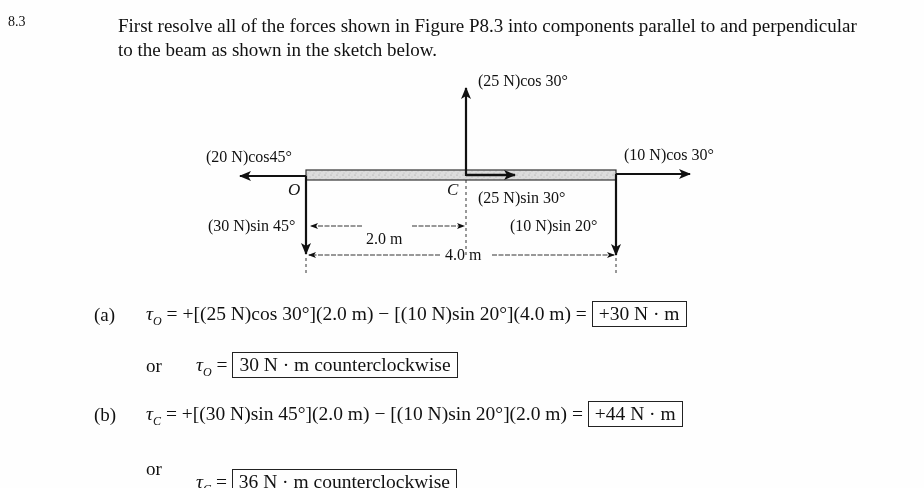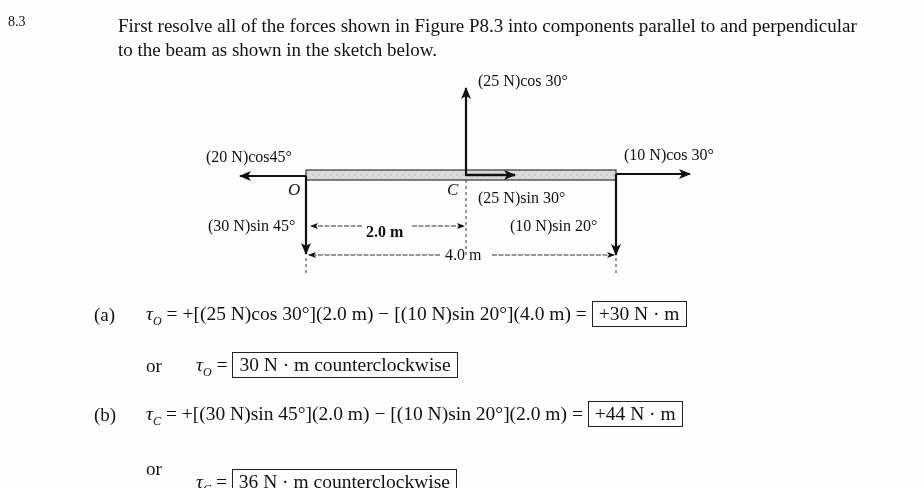--- a/index.html
+++ b/index.html
@@ -70,21 +70,21 @@
 </svg>
 
 <div class="abs lbl" style="left:478px;top:72px;">(25 N)cos 30°</div>
 <div class="abs lbl" style="left:206px;top:148px;">(20 N)cos45°</div>
 <div class="abs lbl" style="left:478px;top:155px;margin-top:34px;">(25 N)sin 30°</div>
 <div class="abs lbl" style="left:624px;top:146px;">(10 N)cos 30°</div>
 <div class="abs lbl" style="left:208px;top:217px;">(30 N)sin 45°</div>
 <div class="abs lbl" style="left:510px;top:217px;">(10 N)sin 20°</div>
 <div class="abs pt" style="left:288px;top:180px;">O</div>
 <div class="abs pt" style="left:447px;top:180px;">C</div>
-<div class="abs lbl" style="left:366px;top:223px;font-weight:bold;">2.0 m</div>
+<div class="abs lbl" style="left:366px;top:230px;">2.0 m</div>
 <div class="abs lbl" style="left:445px;top:246px;">4.0 m</div>
 
 <div class="abs partlbl" style="left:94px;top:304px;">(a)</div>
 <div class="abs eq" style="left:146px;top:301px;">
   <span class="tau">τ</span><span class="sub">O</span>
   <span>= +[(25 N)cos 30°](2.0 m) − [(10 N)sin 20°](4.0 m) =</span>
   <span class="box">+30 N · m</span>
 </div>
 <div class="abs partlbl" style="left:146px;top:355px;">or</div>
 <div class="abs eq" style="left:196px;top:352px;">

